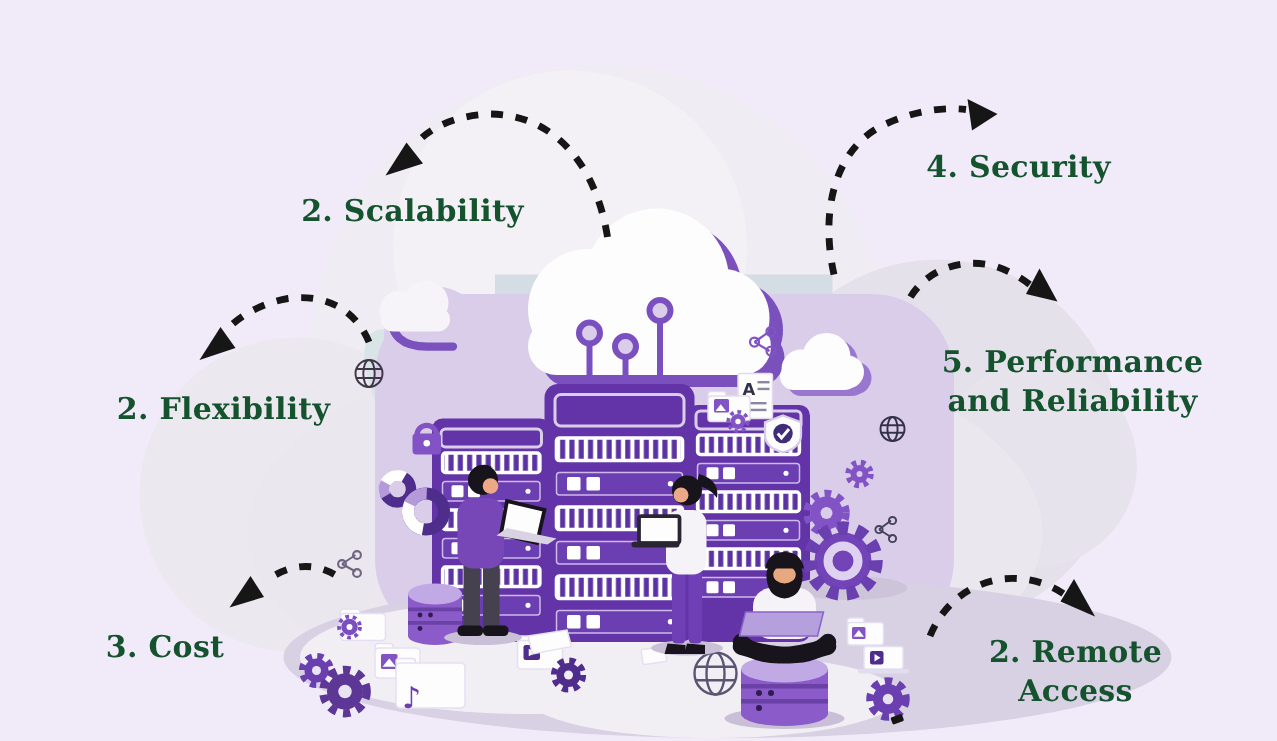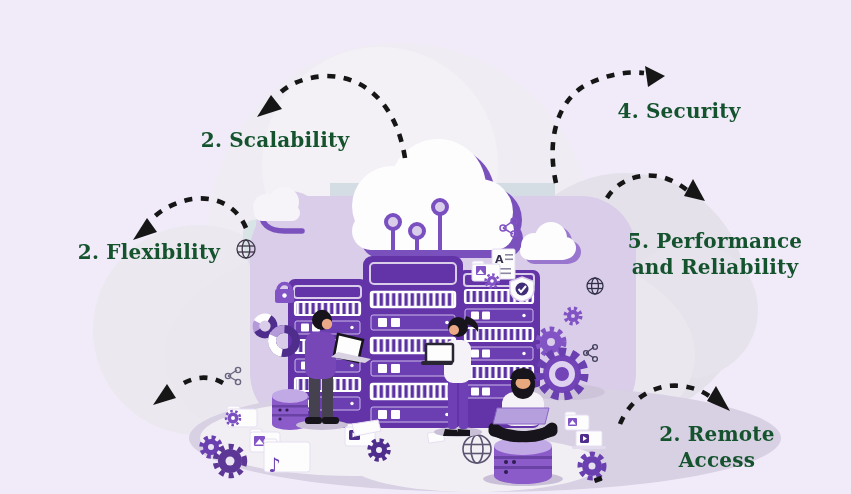--- a/index.html
+++ b/index.html
@@ -2,21 +2,21 @@
 <html><head>
 <meta charset="utf-8">
 <style>
   html,body{margin:0;padding:0;background:#f1ebf9;}
   .stage{position:relative;width:851px;height:494px;background:#f1ebf9;overflow:hidden;
          font-family:"DejaVu Serif","Liberation Serif",serif;}
   .illu{position:absolute;left:0;top:0;}
   .label{position:absolute;font-weight:700;font-size:20px;color:#14532d;
          text-align:center;line-height:1.28;letter-spacing:.2px;}
   #label-1{left:175px;top:128px;width:200px;}
-  #label-2{left:49px;top:240px;width:200px;}
+  #label-2{left:49px;top:260px;width:200px;}
   #label-3{left:30px;top:419px;width:160px;}
   #label-4{left:579px;top:99px;width:200px;}
   #label-5{left:580px;top:229px;width:206px;margin-left:32px;}
   #label-6{left:632px;top:422px;width:170px;}
 </style>
 </head>
 <body>
 
 <div class="stage">
 
@@ -403,17 +403,18 @@
   </g>
   <g>
     <path d="M620,424 C629,402 647,389 668,386 C686,384 702,390 712,398" fill="none" stroke="#161616" stroke-width="4.6" stroke-dasharray="8 8.5"></path>
     <polygon points="730,411 707,401 716,386" fill="#161616"></polygon>
     <rect x="594" y="477" width="8" height="5" rx="1" transform="rotate(-20 598 479)" fill="#161616"></rect>
   </g>
 </svg>
 
 <div class="label" id="label-1">2. Scalability</div>
 <div class="label" id="label-2">2. Flexibility</div>
+<div class="label" id="label-3">3. Cost</div>
 <div class="label" id="label-4">4. Security</div>
 <div class="label" id="label-5">5. Performance and Reliability</div>
 <div class="label" id="label-6">2. Remote Access</div>
 
 </div>
 
 </body></html>

